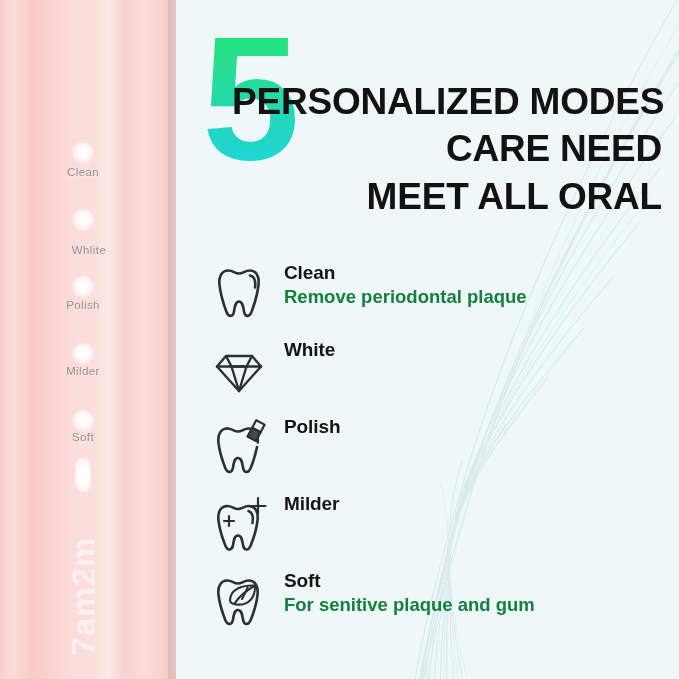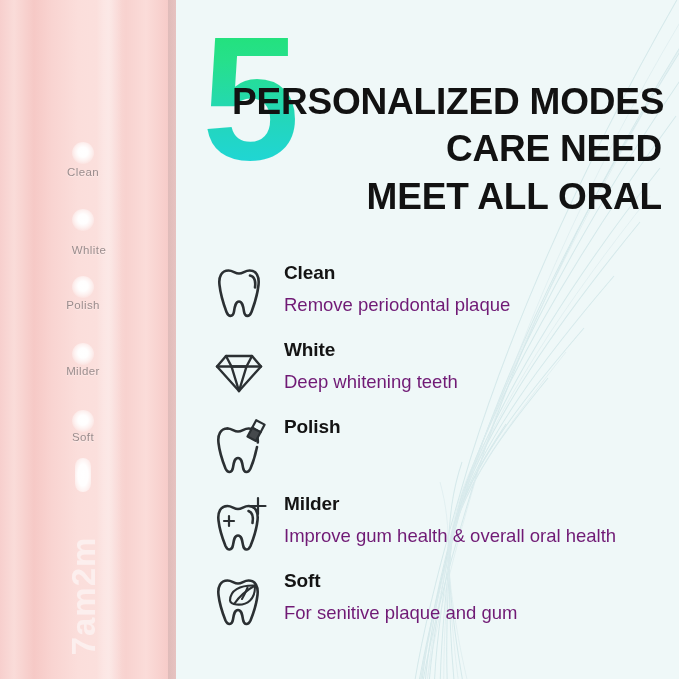--- a/index.html
+++ b/index.html
@@ -91,22 +91,22 @@
   
   .modes{position:absolute;left:214px;top:258px;width:465px;}
   .mode-row{position:relative;height:77px;}
   .mode-icon{position:absolute;left:0;top:6px;width:56px;height:58px;}
   .mode-texts{position:absolute;left:70px;top:4px;}
   .mode-title{
     color:#141414;font-size:19px;font-weight:700;line-height:1.15;
     letter-spacing:-0.1px;white-space:nowrap;
   }
   .mode-desc{
-    color:#701a75;font-size:18.5px;font-weight:400;line-height:1.3;
-    margin-top:9px;white-space:nowrap;
+    color:#15803d;font-size:18.5px;font-weight:700;line-height:1.3;
+    margin-top:1px;white-space:nowrap;
   }
 </style>
 </head>
 <body>
 
 <div id="stage">
 
   <svg class="bg-arcs" viewBox="0 0 679 679" preserveAspectRatio="none">
     <g fill="none" stroke="#d2e7e9" stroke-width="1.05" opacity="0.85">
       <path d="M 700 -40 C 600 130 520 300 470 460 C 440 560 420 640 412 700"></path>
@@ -186,21 +186,20 @@
         <g fill="none" stroke="#2b3033" stroke-width="2.4" stroke-linecap="round" stroke-linejoin="round">
           <path d="M12 15 L38 15 L47 25.5 L25 50 L3 25.5 Z"></path>
           <path d="M3 25.5 L47 25.5"></path>
           <path d="M12 15 L17.5 25.5 L25 50"></path>
           <path d="M38 15 L32.5 25.5 L25 50"></path>
           <path d="M17.5 25.5 L32.5 25.5"></path>
         </g>
       </svg>
       <div class="mode-texts">
         <div class="mode-title">White</div>
-        <div class="mode-desc">Deep whitening teeth</div>
       </div>
     </div>
 
     <div class="mode-row">
       <svg class="mode-icon" viewBox="0 0 56 58">
         <g fill="none" stroke="#2b3033" stroke-width="2.6" stroke-linecap="round" stroke-linejoin="round">
           <path d="M13.5 10.5 C6.5 10.5 3.5 16.5 4.5 25 C5.5 34 8.5 43 11.5 50.5 C13.5 55 18 55.5 19 49.5
                    C19.8 44.5 20.5 40 24 40 C27.5 40 28.2 44.5 29 49.5 C30 55.5 34.5 55 36.5 50.5
                    C39 44.5 41.5 36.5 43 29"></path>
           <path d="M43.8 24.5 C44.2 16 41 10.5 34.5 10.5 C30 10.5 28 13.5 24 13.5 C20 13.5 18 10.5 13.5 10.5"></path>
@@ -226,21 +225,20 @@
         </g>
         <g stroke="#2b3033" stroke-width="2.2" stroke-linecap="round">
           <path d="M44 3 L44 19"></path>
           <path d="M36.5 11 L51.5 11"></path>
           <path d="M15 21 L15 31"></path>
           <path d="M10 26 L20 26"></path>
         </g>
       </svg>
       <div class="mode-texts">
         <div class="mode-title">Milder</div>
-        <div class="mode-desc">Improve gum health &amp; overall oral health</div>
       </div>
     </div>
 
     <div class="mode-row">
       <svg class="mode-icon" viewBox="0 0 56 58">
         <g fill="none" stroke="#2b3033" stroke-width="2.6" stroke-linecap="round" stroke-linejoin="round">
           <path d="M13.5 8.5 C6.5 8.5 3.5 14.5 4.5 23 C5.5 32 8.5 41 11.5 48.5 C13.5 53 18 53.5 19 47.5
                    C19.8 42.5 20.5 38 24 38 C27.5 38 28.2 42.5 29 47.5 C30 53.5 34.5 53 36.5 48.5
                    C39.5 41 42.5 32 43.5 23 C44.5 14.5 41.5 8.5 34.5 8.5 C30 8.5 28 11.5 24 11.5
                    C20 11.5 18 8.5 13.5 8.5 Z"></path>

